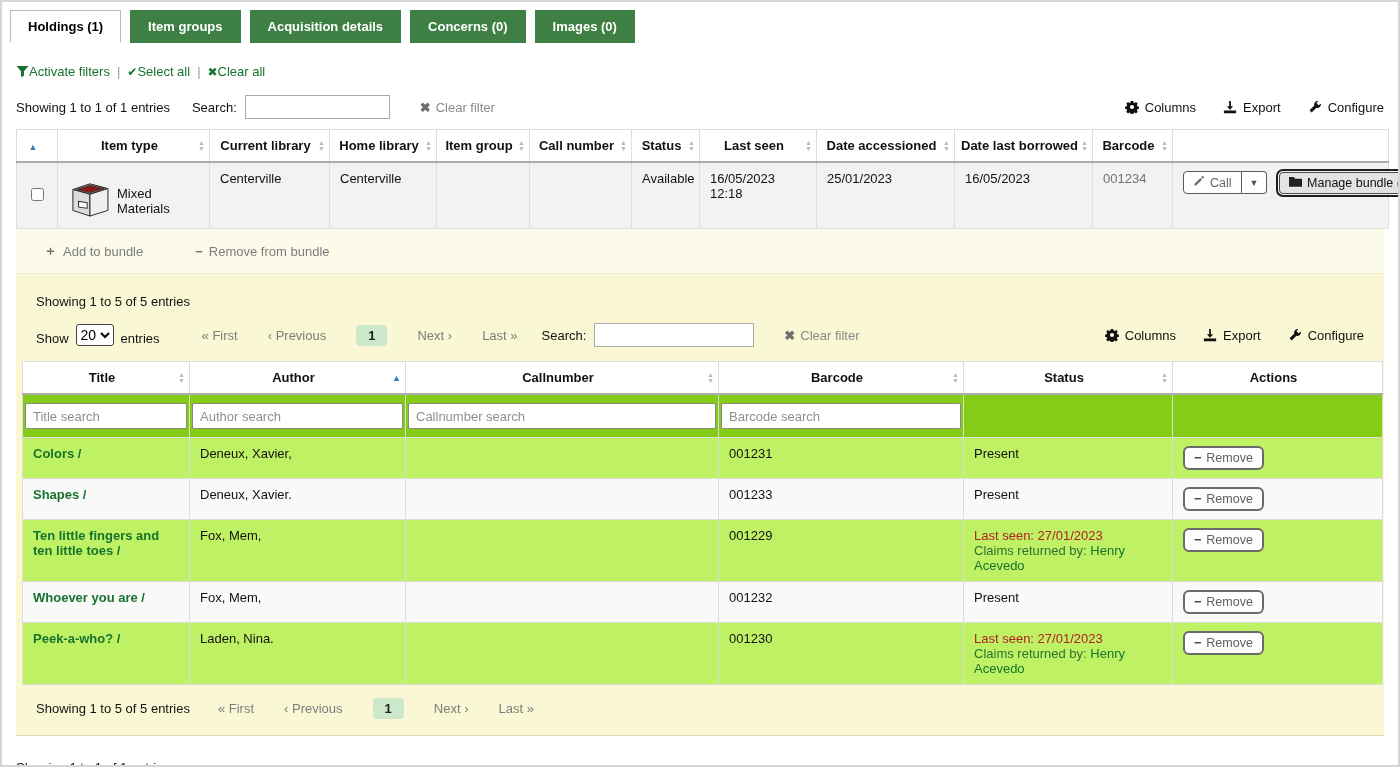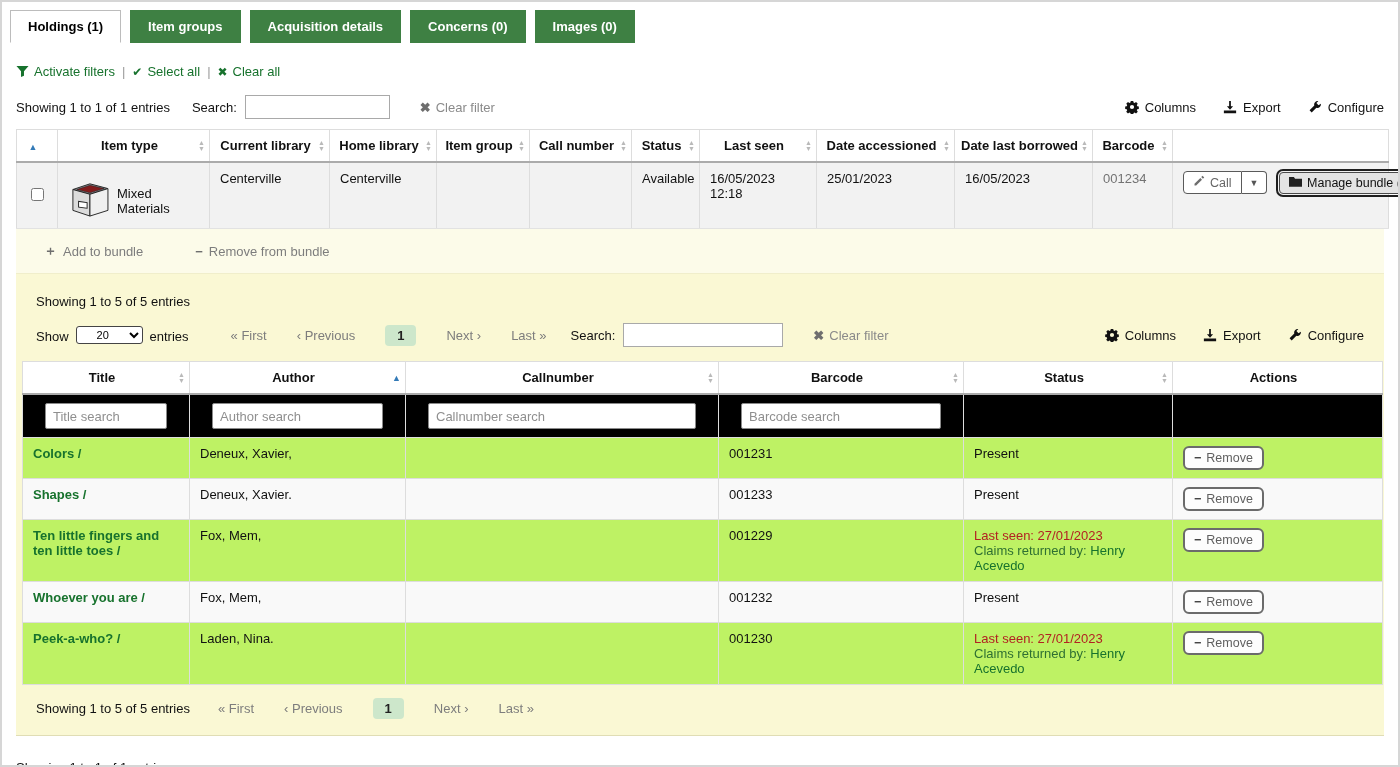--- a/index.html
+++ b/index.html
@@ -31,21 +31,21 @@
   }
   .tab.active {
     background: #fff;
     color: #000;
     border: 1px solid #bcbcbc;
     border-bottom: 1px solid #fff;
   }
 
   
   .filter-links { margin: 21px 14px 0 14px; display: flex; align-items: center; gap: 7px; }
-  .green-link { color: #17722d; cursor: pointer; display: inline-flex; align-items: center; gap: 5px; }
+  .green-link { color: #17722d; cursor: pointer; display: inline-flex; align-items: center; }
   .green-link svg { display: block; }
   .glyph-green { color: #17722d; font-size: 12px; }
   .sep { color: #9a9a9a; }
 
   
   .controls-row {
     margin: 16px 14px 10px 14px;
     display: flex;
     align-items: center;
   }
@@ -136,36 +136,36 @@
     margin-bottom: 12px;
   }
   .gray-action { color: #7d7d7d; cursor: pointer; display: inline-flex; align-items: center; gap: 6px; }
   .gray-action .pm { color: #6e6e6e; font-weight: bold; }
   .panel-inner { padding: 0 6px; }
   .panel-info { padding: 8px 0 14px 14px; }
   .panel-controls { display: flex; align-items: center; padding: 0 14px 12px 14px; }
   .show-entries { display: inline-flex; align-items: flex-end; gap: 7px; }
   .page-size-select {
     font-family: "Liberation Sans", sans-serif;
-    font-size: 11px; padding: 1px 16px;
+    font-size: 14px; padding: 1px 0;
     border: 1px solid #444; border-radius: 3px; background: #fff;
   }
   .pagination { display: inline-flex; align-items: center; gap: 30px; margin-left: 42px; color: #7d7d7d; }
   .page-link { cursor: pointer; white-space: nowrap; }
   .page-current {
     background: #cde7cb; color: #222; font-weight: bold;
     border-radius: 4px; padding: 3px 12px; cursor: pointer;
   }
   .panel-controls .search-label { margin-left: 24px; }
   .panel-controls .search-input { width: 160px; }
 
   
   .bundle-table { width: 100%; margin: 2px 0 0 0; table-layout: fixed; background: #fff; }
   .bundle-table td { border-bottom: 1px solid #ddd; }
-  .search-row td { background: #000000; padding: 8px 22px; }
+  .search-row td { background: #84cc16; padding: 8px 2px; }
   .col-search-input {
     width: 100%; height: 26px;
     border: 1px solid #8a8a8a; border-radius: 2px;
     padding: 3px 7px;
     font-family: "Liberation Sans", sans-serif;
     font-size: 13px;
   }
   .col-search-input::placeholder { color: #8f8f8f; opacity: 1; }
   .row-odd td { background: #bef264; }
   .row-even td { background: #f9f9f9; }

